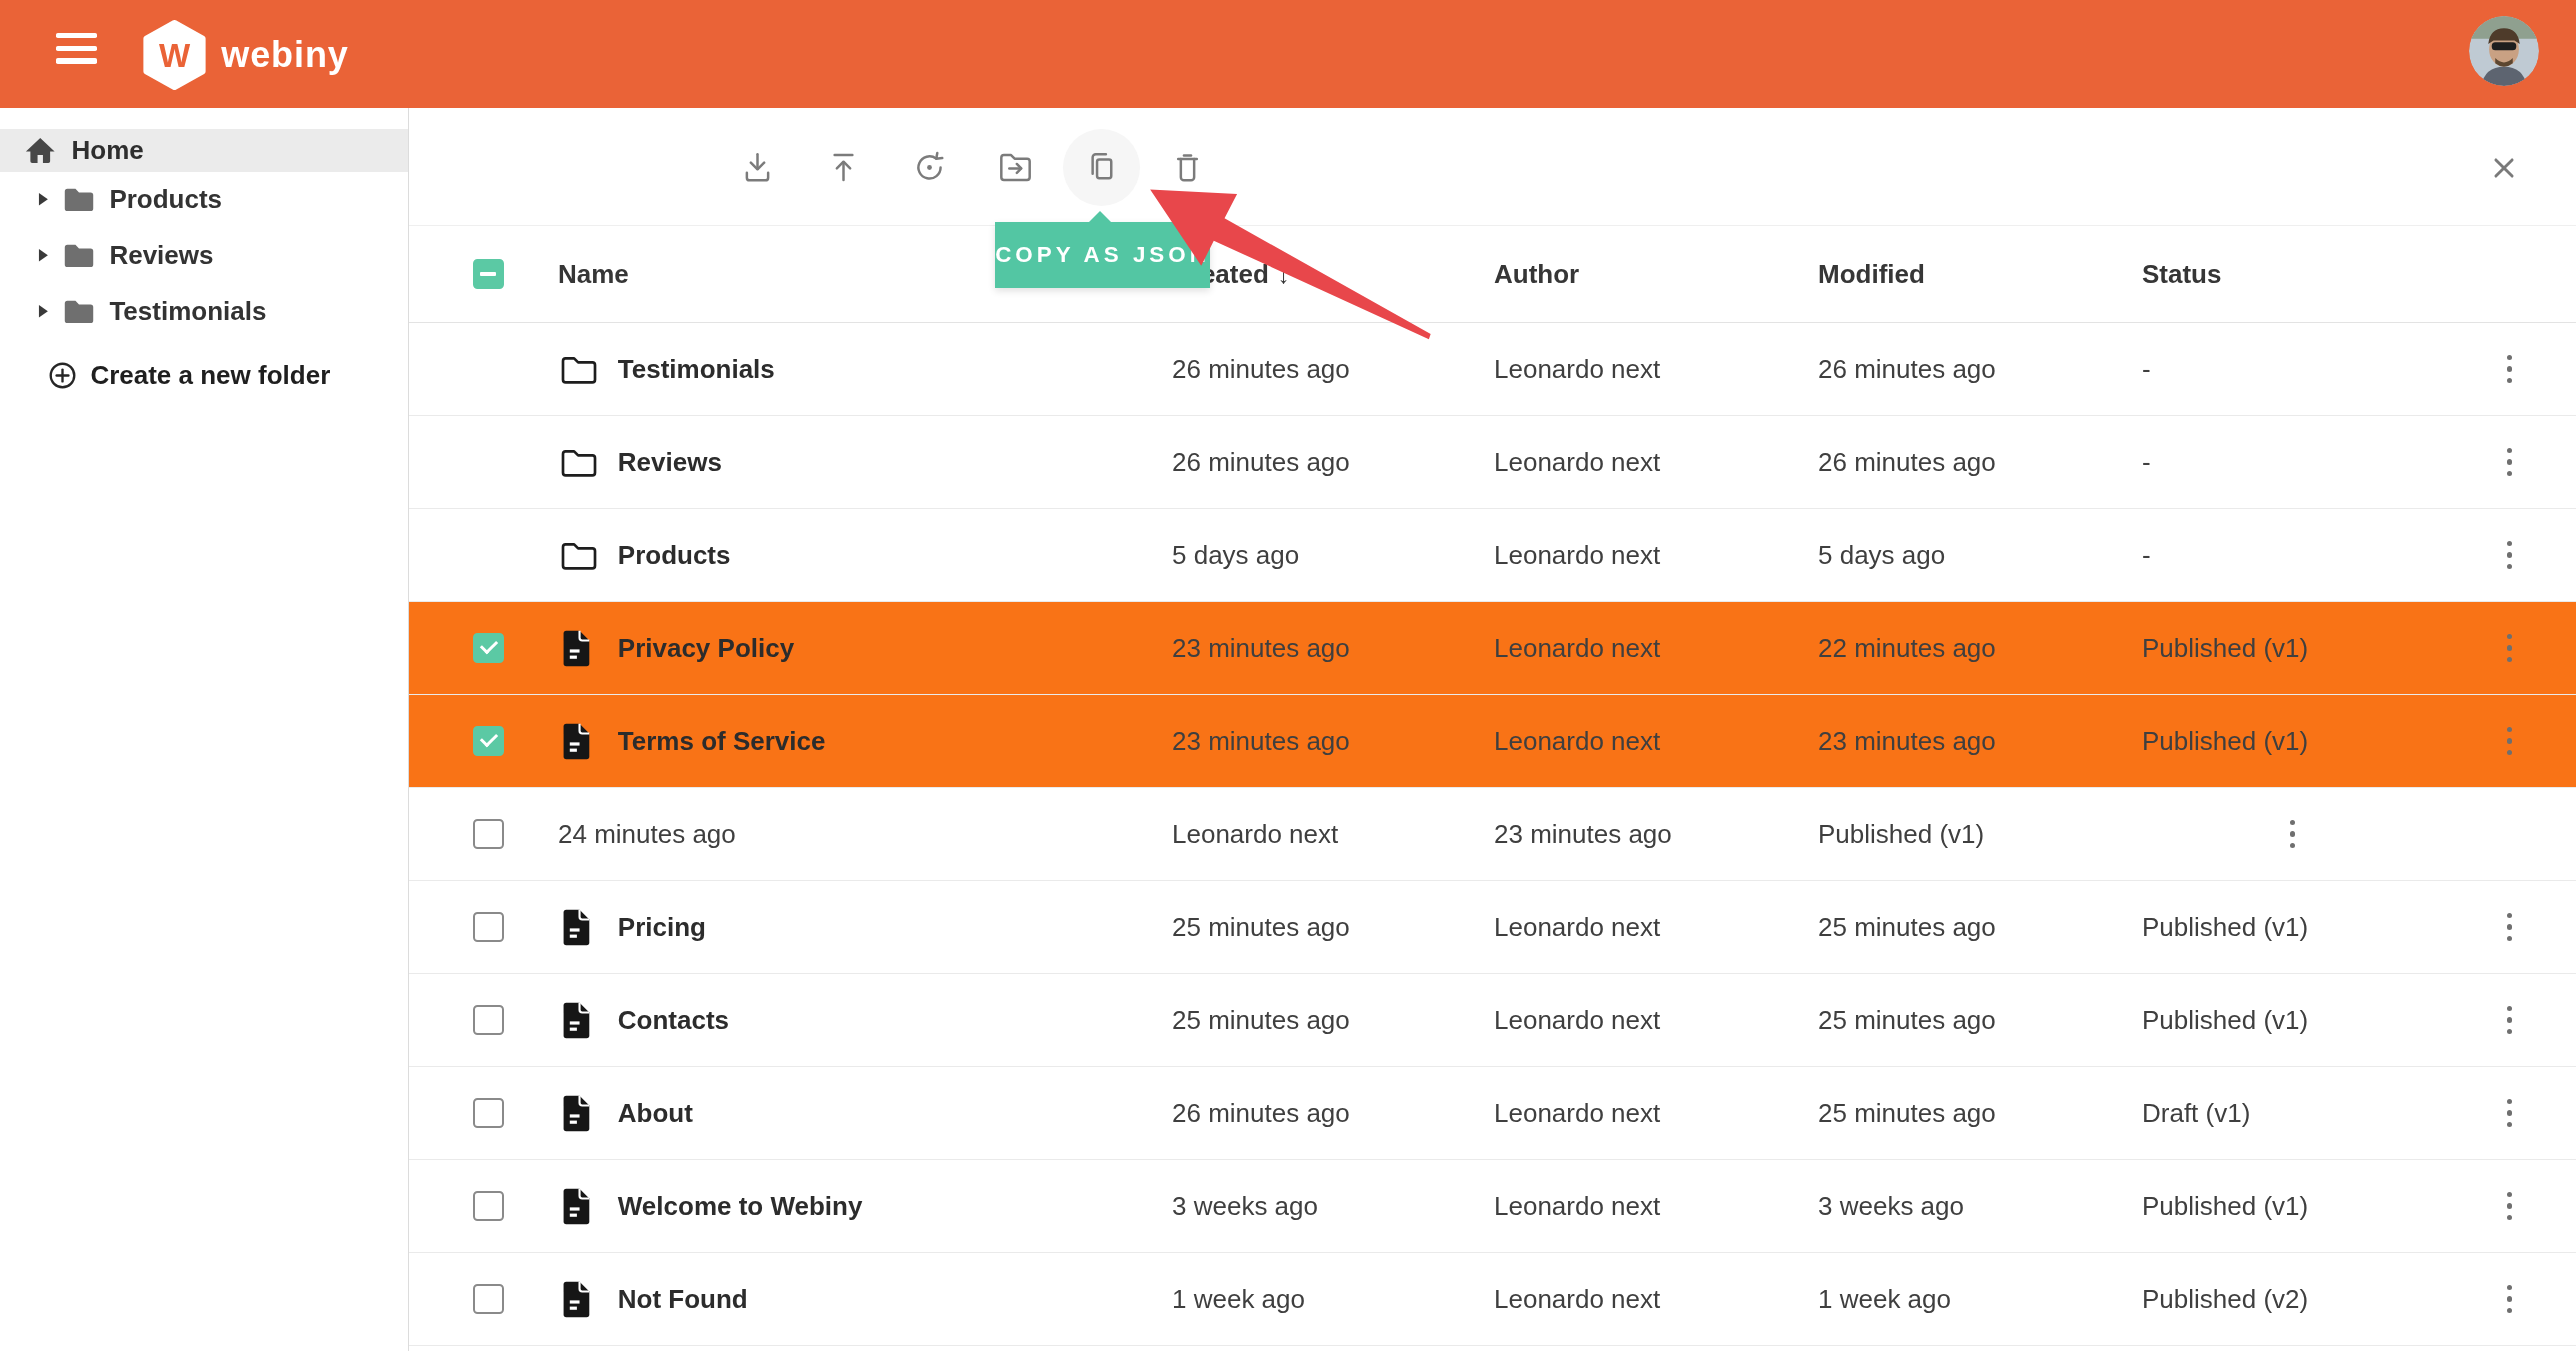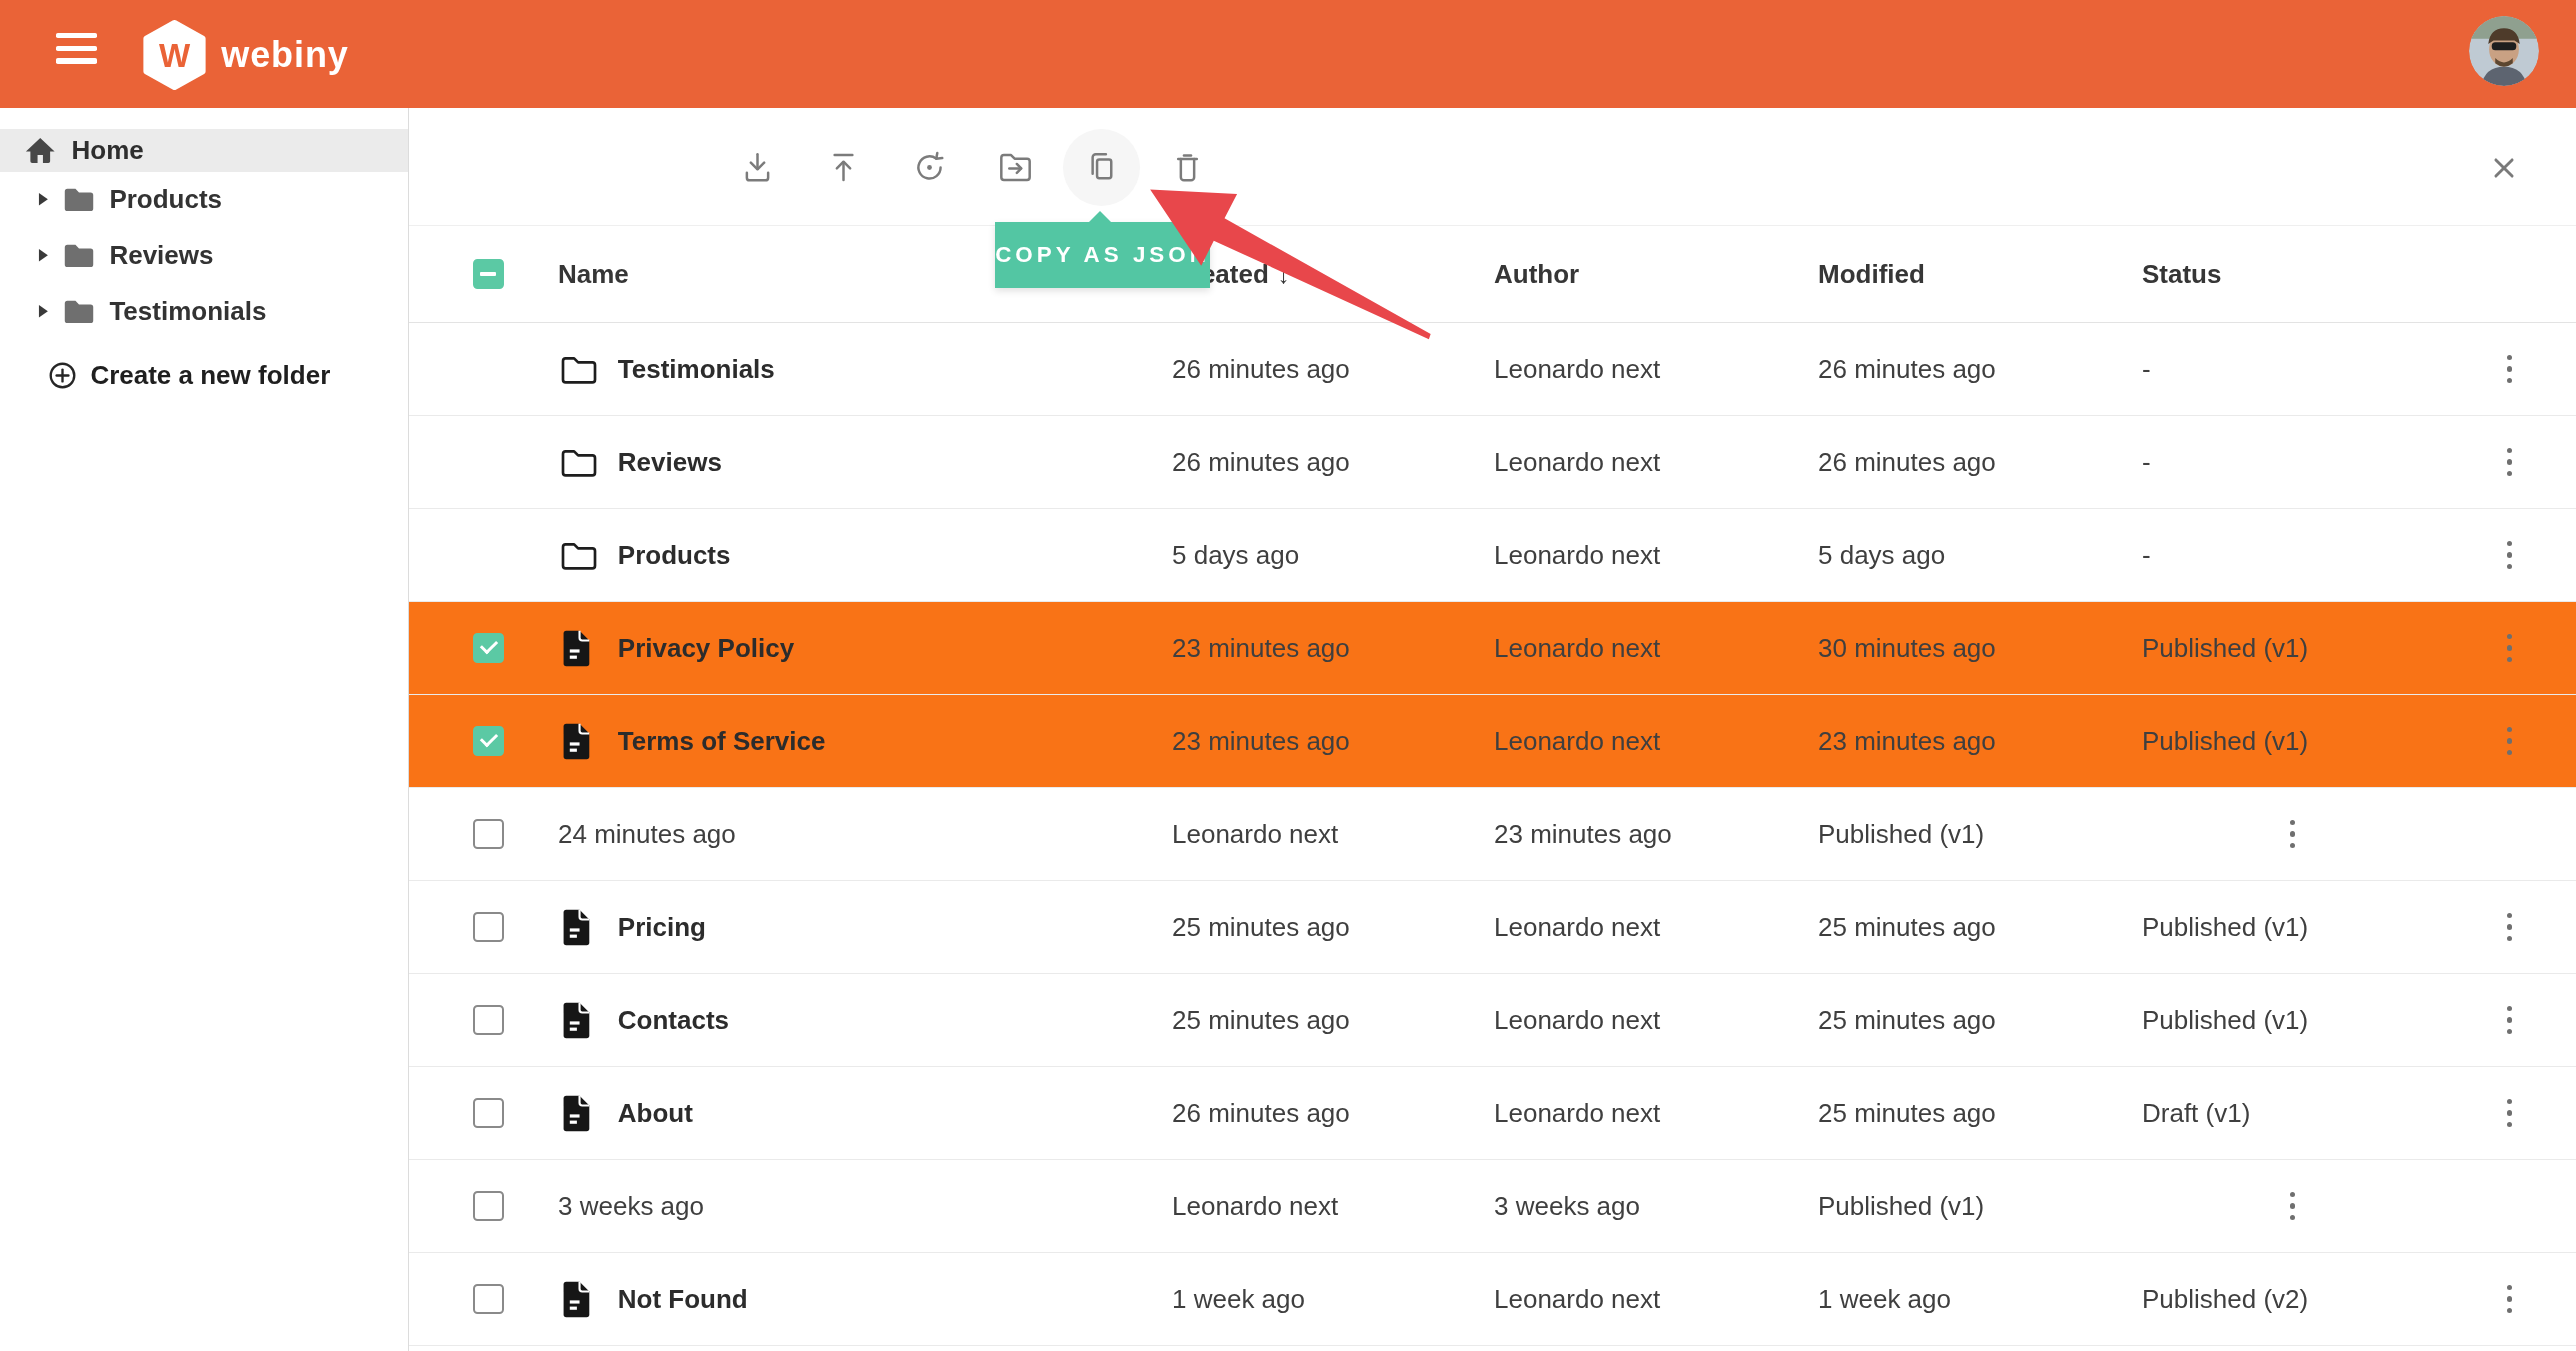--- a/index.html
+++ b/index.html
@@ -328,21 +328,21 @@
                   <path d="M7,2 H22 L33,13 V39 a3,3 0 0 1 -3,3 H7 a3,3 0 0 1 -3,-3 V5 a3,3 0 0 1 3,-3 Z" fill="#161616"></path>
                   <path d="M22,2 v8 a3,3 0 0 0 3,3 h8" fill="none" stroke="#ffffff" stroke-width="2.4"></path>
                   <rect x="11" y="23" width="11" height="3.6" fill="#ffffff"></rect>
                   <rect x="11" y="30" width="8" height="3.6" fill="#ffffff"></rect>
                 </svg>
               </span>
               <span class="row-name">Privacy Policy</span>
             </div>
             <div class="cell">23 minutes ago</div>
             <div class="cell">Leonardo next</div>
-            <div class="cell">30 minutes ago</div>
+            <div class="cell">22 minutes ago</div>
             <div class="cell">Published (v1)</div>
             <div class="menucell">
               <span class="dots">
                 <i></i>
                 <i></i>
                 <i></i>
               </span>
             </div>
           </div>
 
@@ -475,20 +475,32 @@
                 <i></i>
                 <i></i>
                 <i></i>
               </span>
             </div>
           </div>
 
           <div class="trow page">
             <div class="checkcell">
               <span class="checkbox"></span>
+            </div>
+            <div class="cell-namewrap">
+
+              <span class="row-icon page-ic">
+                <svg width="32" height="39" viewBox="0 0 36 44">
+                  <path d="M7,2 H22 L33,13 V39 a3,3 0 0 1 -3,3 H7 a3,3 0 0 1 -3,-3 V5 a3,3 0 0 1 3,-3 Z" fill="#161616"></path>
+                  <path d="M22,2 v8 a3,3 0 0 0 3,3 h8" fill="none" stroke="#ffffff" stroke-width="2.4"></path>
+                  <rect x="11" y="23" width="11" height="3.6" fill="#ffffff"></rect>
+                  <rect x="11" y="30" width="8" height="3.6" fill="#ffffff"></rect>
+                </svg>
+              </span>
+              <span class="row-name">Welcome to Webiny</span>
             </div>
             <div class="cell">3 weeks ago</div>
             <div class="cell">Leonardo next</div>
             <div class="cell">3 weeks ago</div>
             <div class="cell">Published (v1)</div>
             <div class="menucell">
               <span class="dots">
                 <i></i>
                 <i></i>
                 <i></i>

